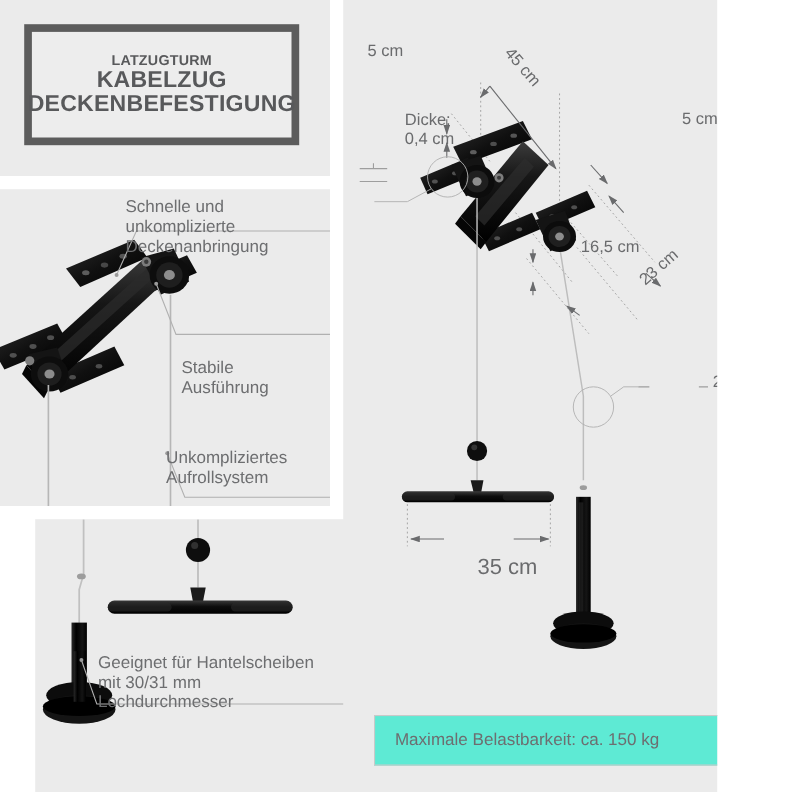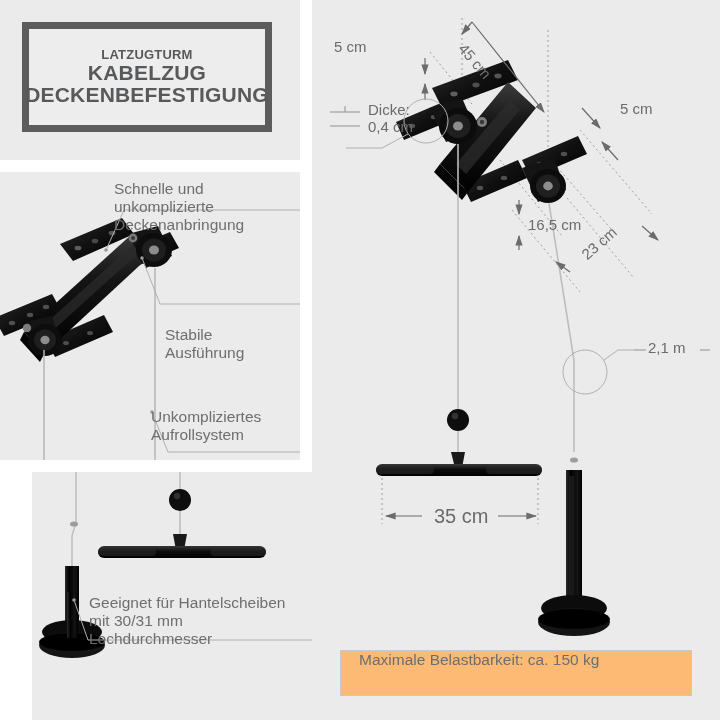--- a/index.html
+++ b/index.html
@@ -9,21 +9,21 @@
     font-family:"Liberation Sans", sans-serif;
     overflow:hidden;
   }
   .stage{position:relative;width:720px;height:720px;background:#ffffff;}
 
   
   .panel{position:absolute;background:#ebebeb;overflow:hidden;}
   #panel-title{left:0;top:0;width:300px;height:160px;}
   #panel-detail{left:0;top:172px;width:300px;height:288px;}
   #panel-plate{left:0;top:472px;width:300px;height:248px;margin-left:32px;}
-  #panel-main{left:312px;top:0;width:408px;height:720px;}
+  #panel-main{left:312px;top:0;width:340px;height:720px;}
 
   
   .title-box{
     position:absolute;left:22px;top:22px;width:250px;height:110px;
     border:7px solid #5c5c5c;background:#ededed;
     display:flex;flex-direction:column;align-items:center;justify-content:center;
     box-sizing:border-box;
   }
   .title-line{
     color:#58595b;font-weight:bold;line-height:1.06;
@@ -41,22 +41,22 @@
   .dim{
     position:absolute;color:#6a6b6d;font-size:15px;white-space:nowrap;
   }
 
   
   .vec{position:absolute;left:0;top:0;width:100%;height:100%;pointer-events:none;}
 
   
   .cap-box{
     position:absolute;left:28px;top:650px;width:352px;height:46px;
-    border:1px solid #c9c9c9;background:#fdba74;box-sizing:border-box;
-    display:flex;align-items:flex-start;
+    border:1px solid #c9c9c9;background:#5eead4;box-sizing:border-box;
+    display:flex;align-items:center;
   }
   .cap-text{color:#6d6e70;font-size:15.5px;padding-left:18px;white-space:nowrap;}
 </style>
 </head>
 <body>
 
 <div class="stage">
 
   <div class="panel" id="panel-title">
     <div class="title-box">

